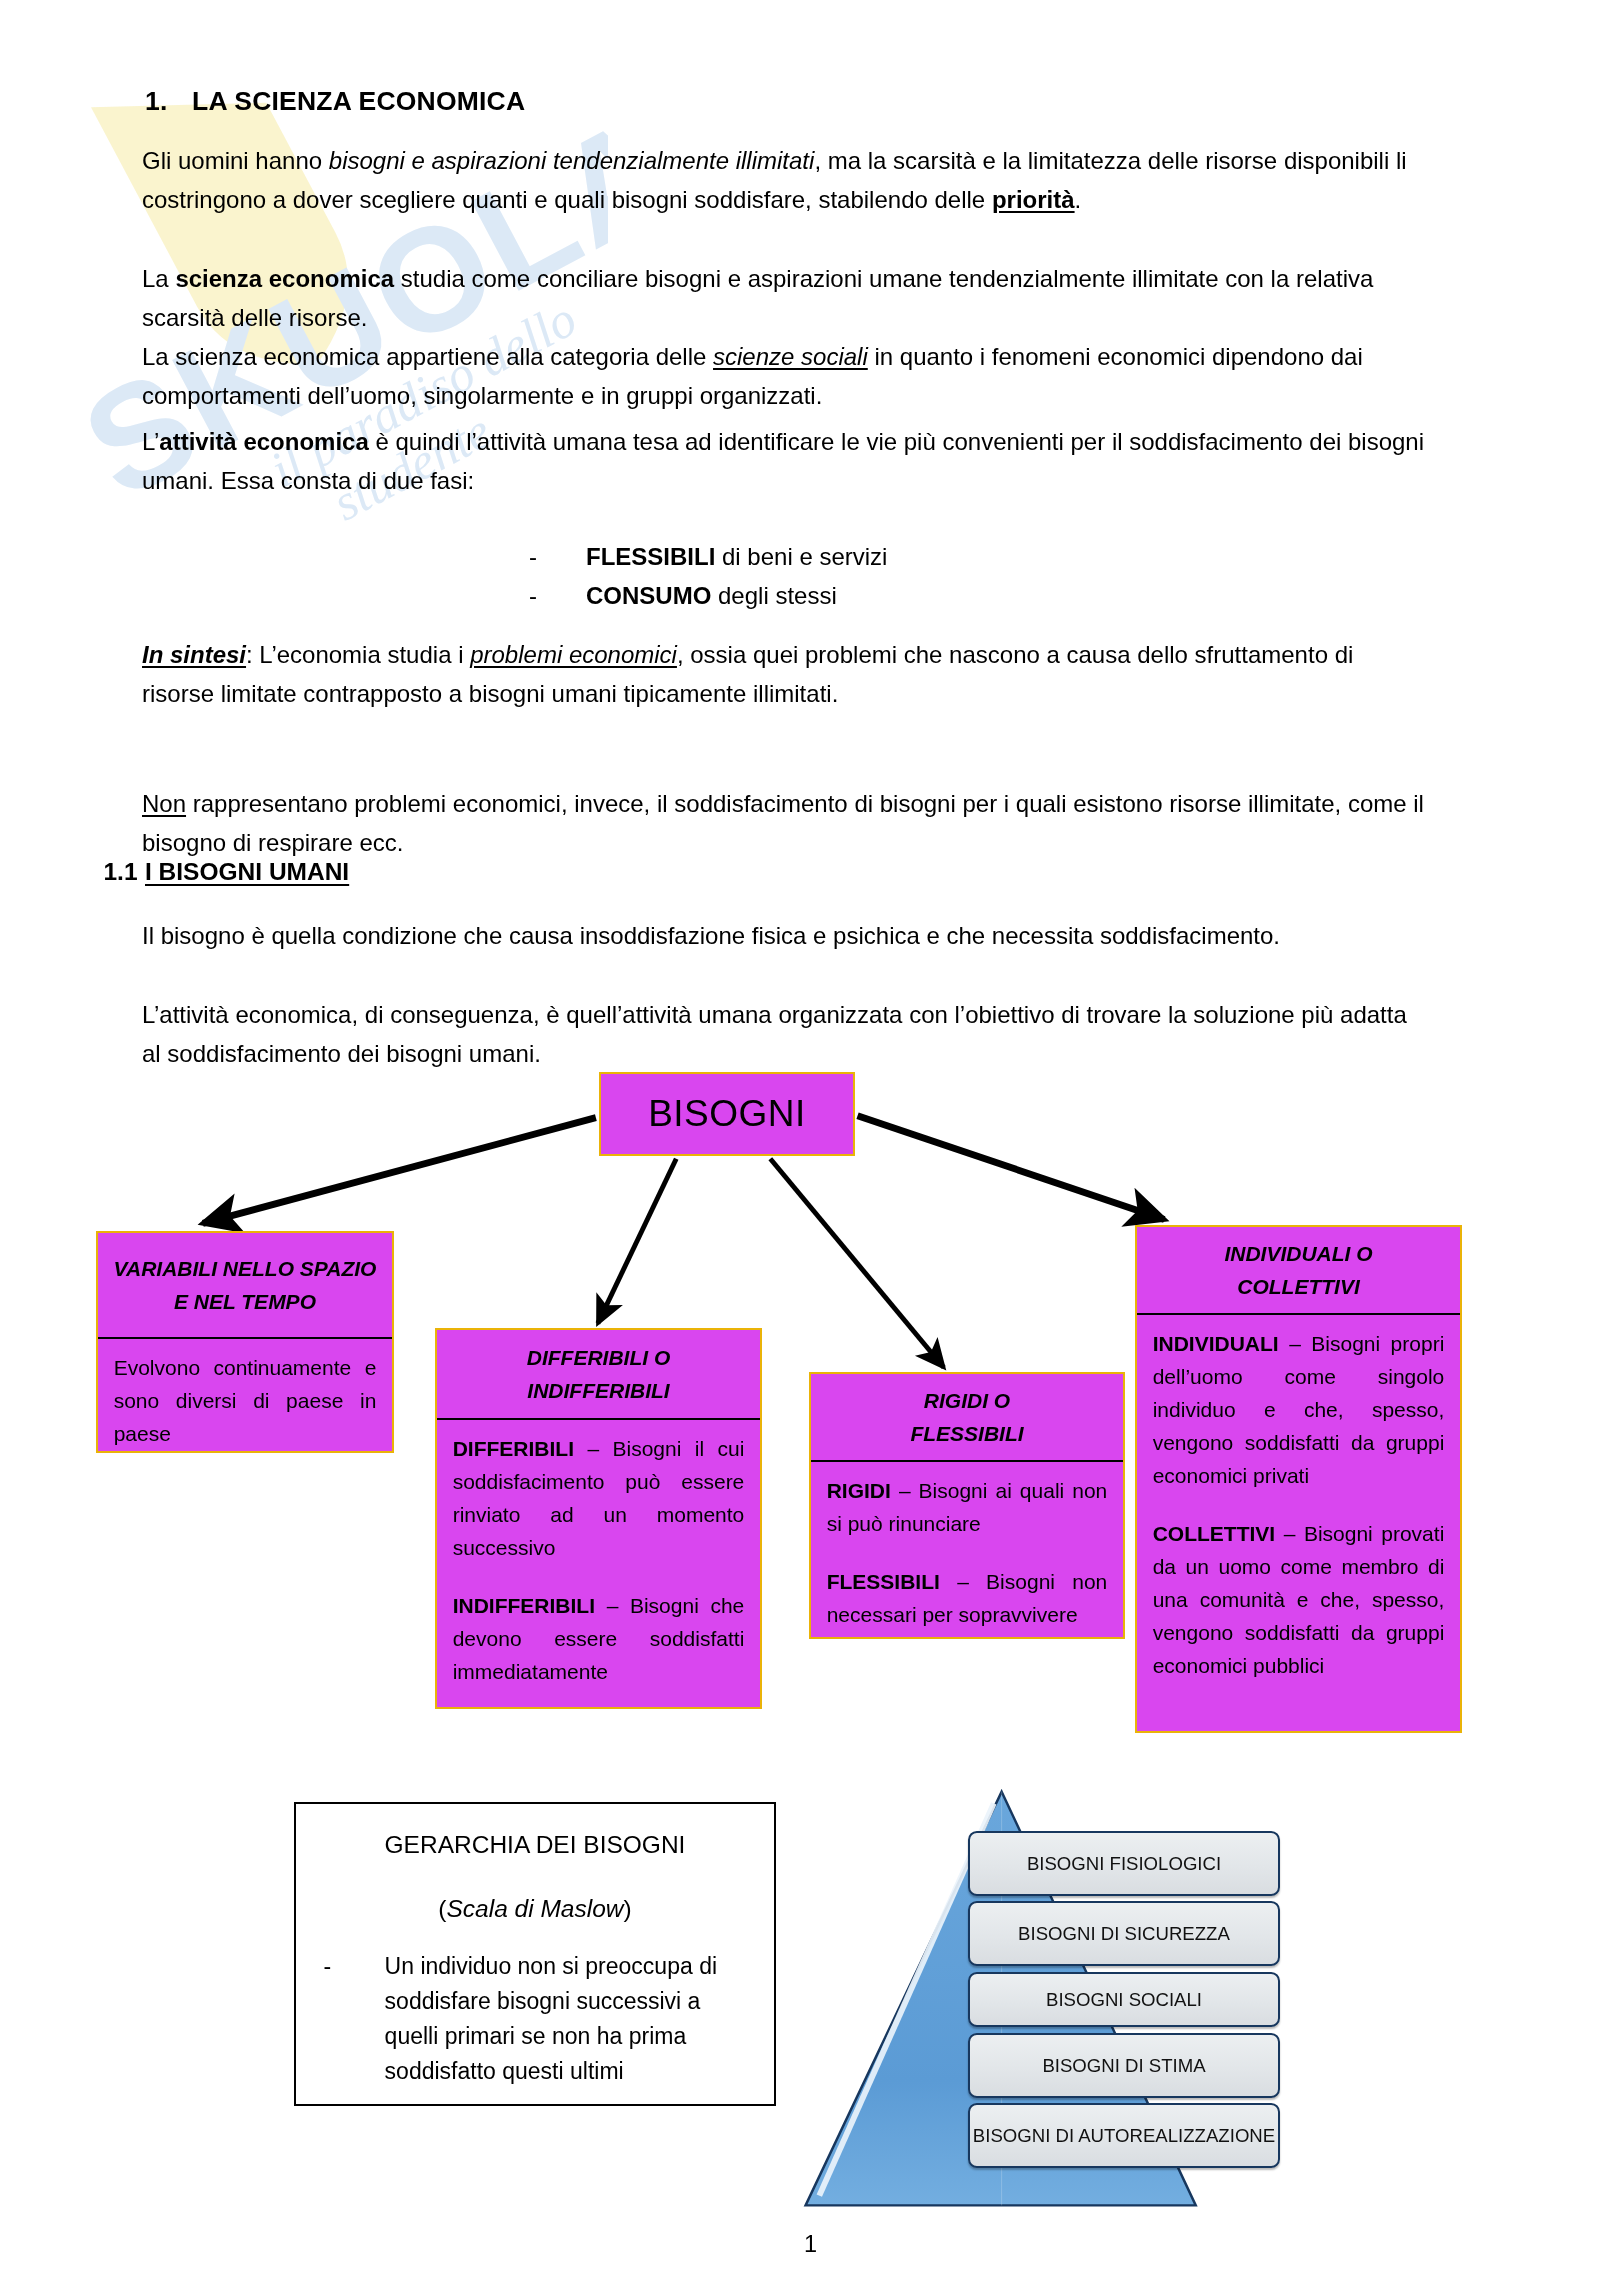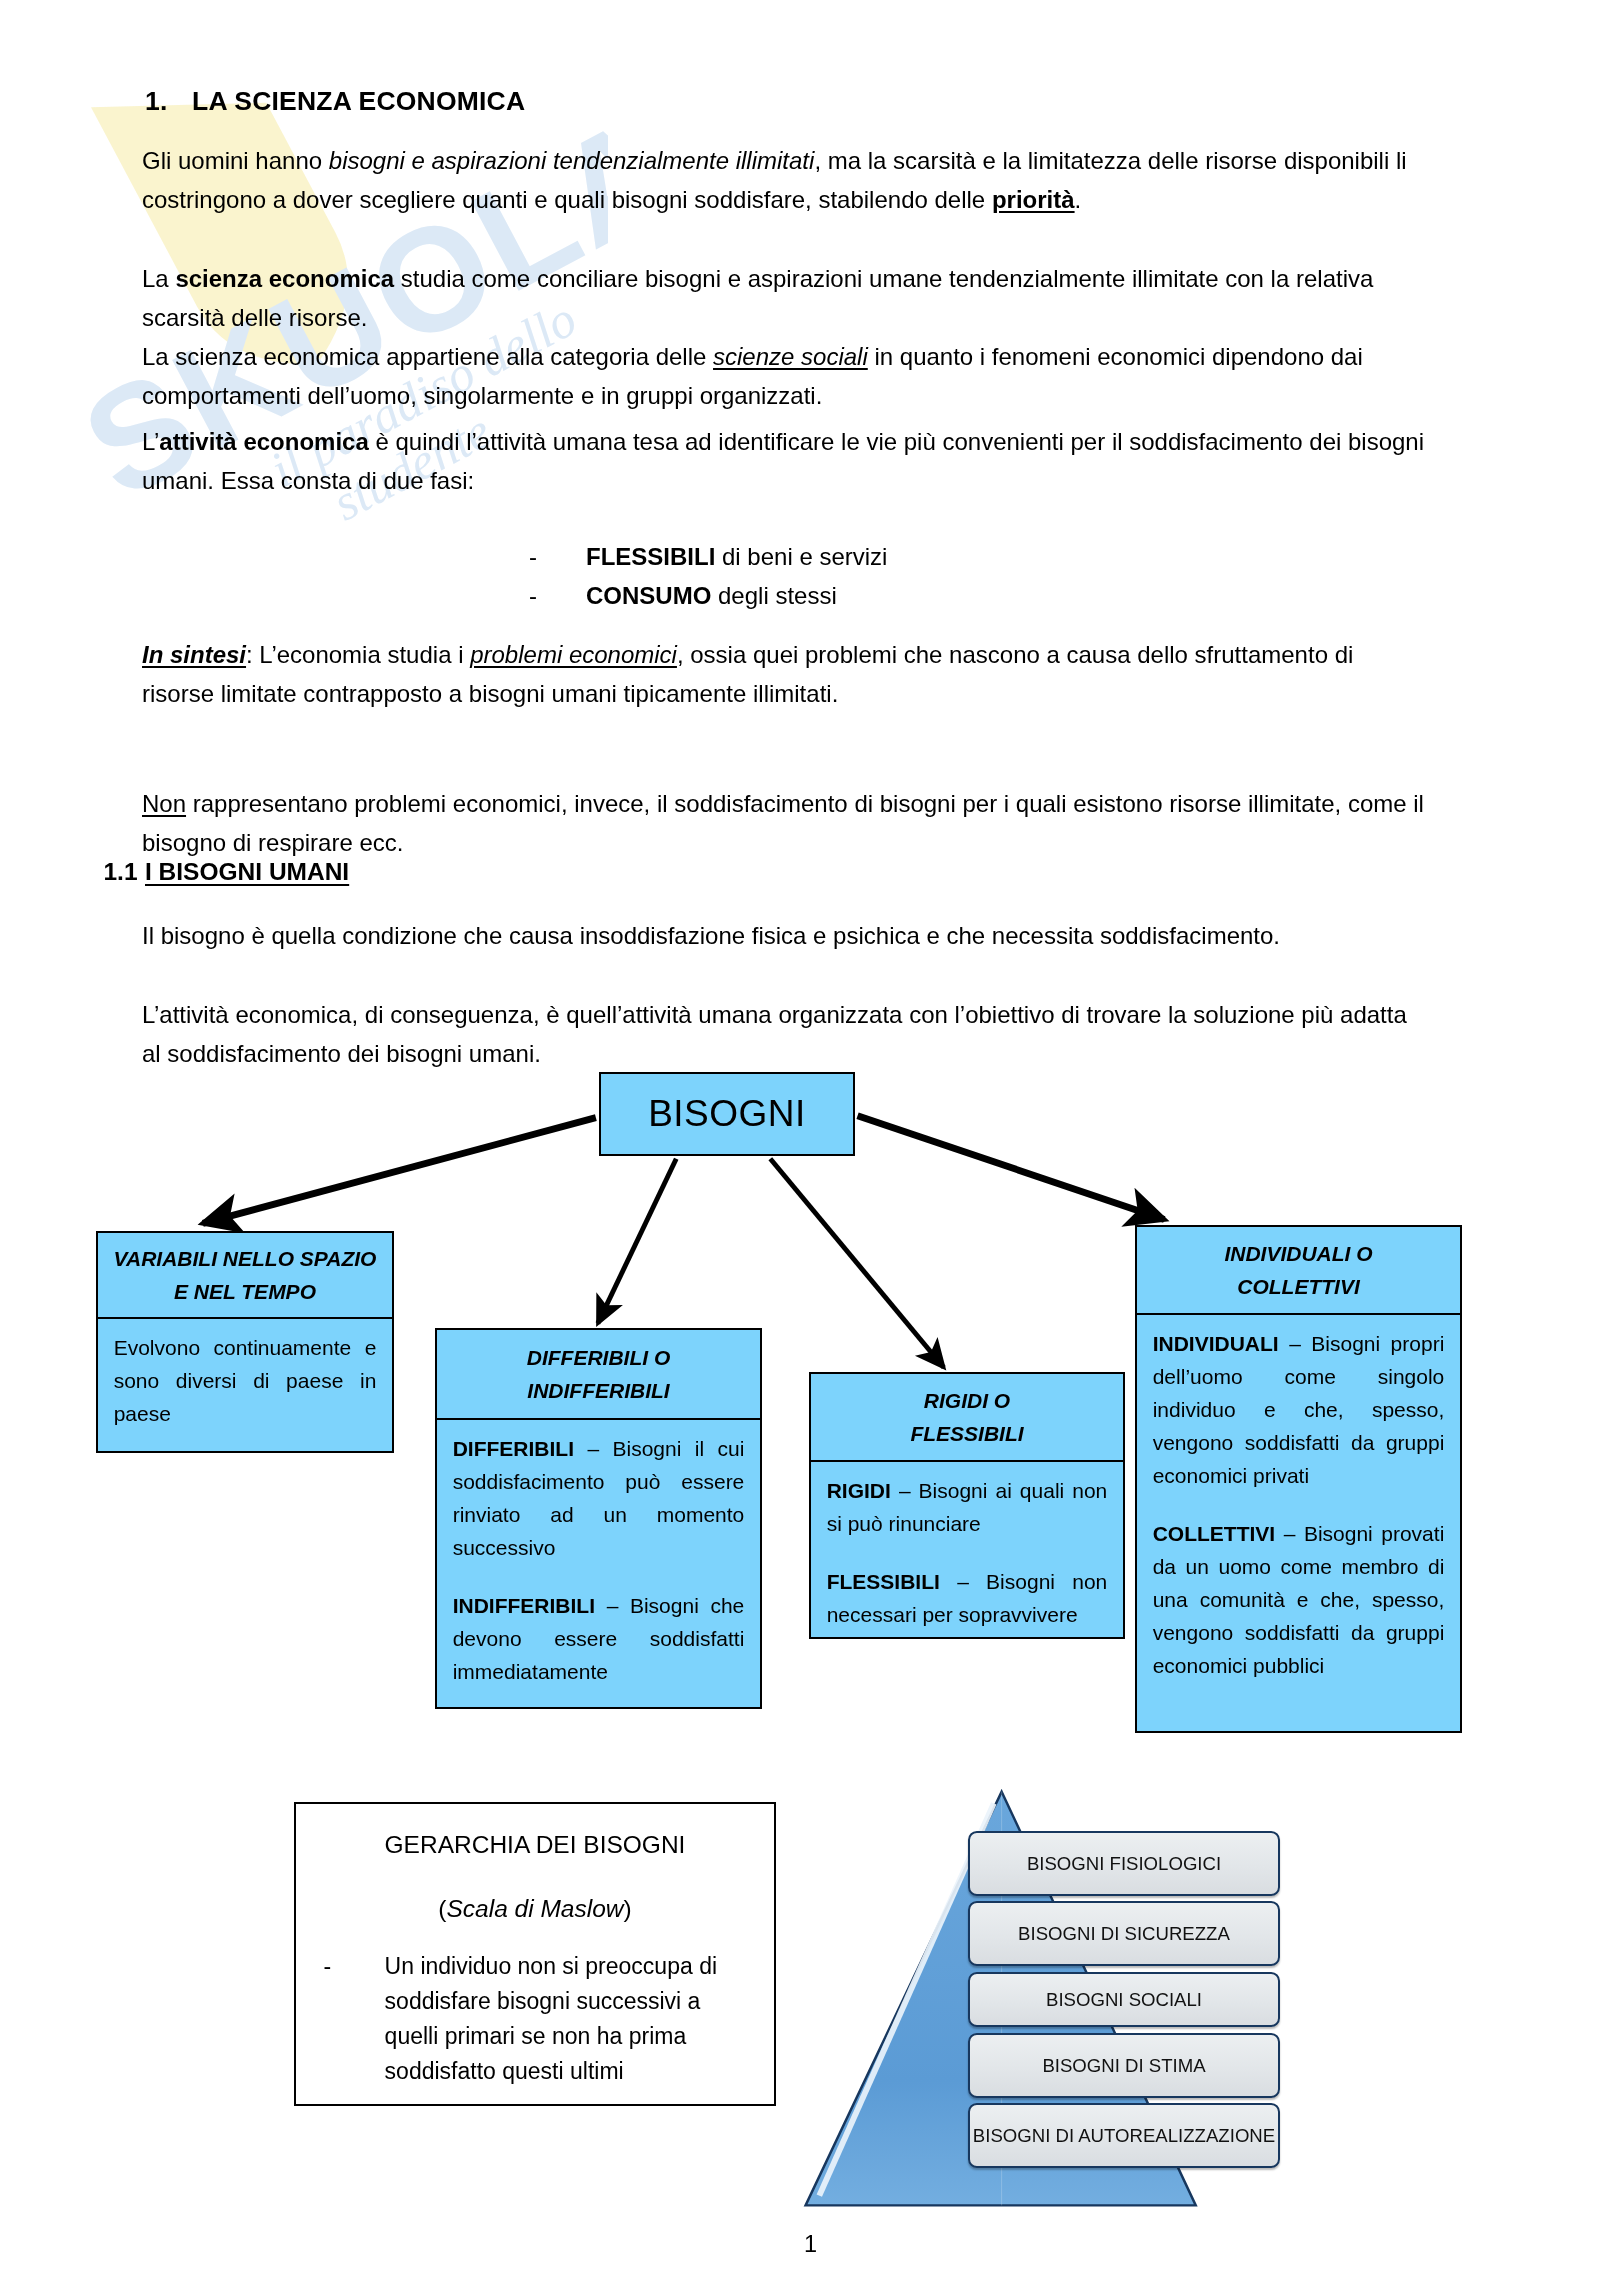--- a/index.html
+++ b/index.html
@@ -80,22 +80,22 @@
   h2.subsec .num2 { display: inline-block; width: 49px; }
   h2.subsec .txt2 { text-decoration: underline; text-underline-offset: 3.9px; }
 
   i { font-style: italic; }
   b { font-weight: bold; }
   .u { text-decoration: underline; text-underline-offset: 2.9px; }
   #arrows { position: absolute; left:0; top:0; }
 
   .node {
     position: absolute;
-    border: 2px solid #000000;
-    background: #7dd3fc;
+    border: 2px solid #eab308;
+    background: #d946ef;
     box-sizing: border-box;
     z-index: 4;
     pointer-events: auto;
   }
   .node-head {
     border-bottom: 2.9px solid #000;
     box-sizing: border-box;
     display: flex;
     align-items: center;
     justify-content: center;
@@ -233,21 +233,21 @@
       <line x1="786" y1="1182" x2="963" y2="1395" stroke-width="5"></line>
       <line x1="875" y1="1138" x2="1188" y2="1244" stroke-width="7"></line>
     </g>
   </svg>
 
   <div class="node" id="root-node">
     <span>BISOGNI</span>
   </div>
 
   <div class="node" style="left:96px; top:1231px; width:298px; height:222px;">
-    <div class="node-head" style="height:86px;">
+    <div class="node-head" style="height:106px;">
       <span><span>VARIABILI NELLO SPAZIO</span><br><span>E NEL TEMPO</span></span>
     </div>
     <div class="node-body" style="height:132px;border-radius:28px;">
       <p>Evolvono continuamente e sono diversi di paese in paese</p>
     </div>
   </div>
 
   <div class="node" style="left:435px; top:1328px; width:327px; height:381px;">
     <div class="node-head" style="height:90px;">
       <span><span>DIFFERIBILI   O</span><br><span>INDIFFERIBILI</span></span>

